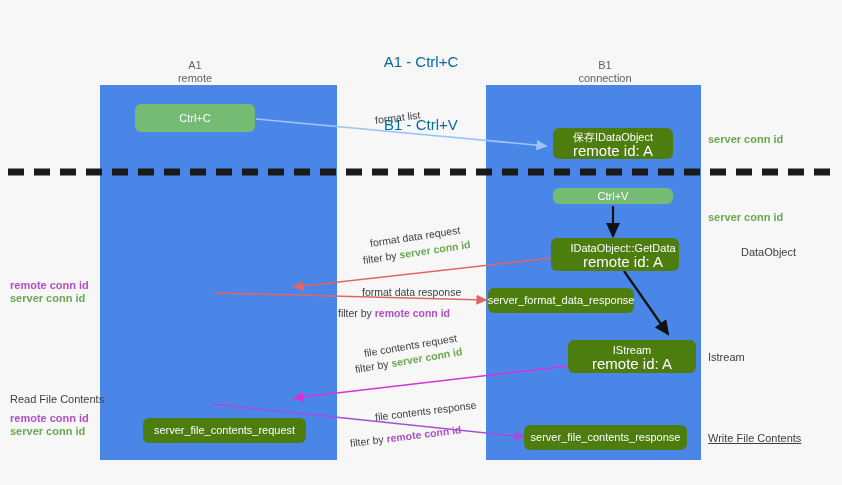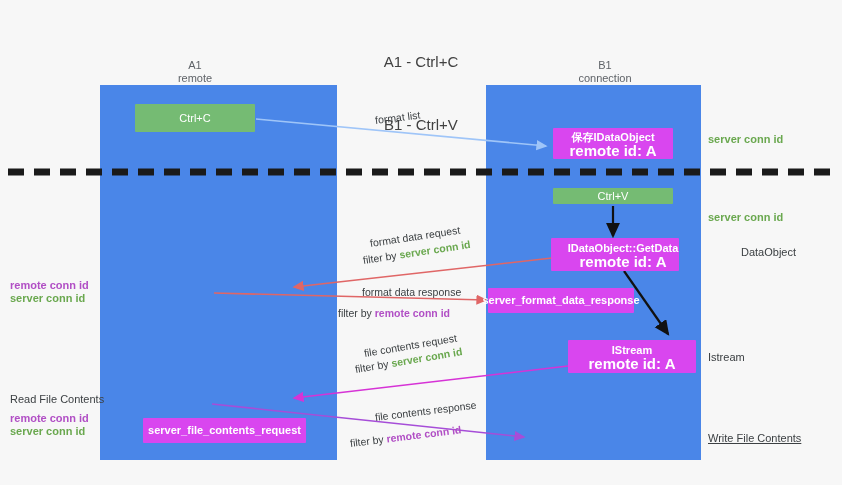--- a/index.html
+++ b/index.html
@@ -12,21 +12,21 @@
     position:relative;
   }
   #stage{position:absolute;inset:0;}
   .abs{position:absolute;}
 
   
   .title{
     left:0;right:0;top:9px;
     text-align:center;
     font-size:15px;line-height:21px;
-    color:#404040;
+    color:#0369a1;
     white-space:pre;
   }
 
   
   .lane-head{
     text-align:center;font-size:11px;line-height:13px;color:#5f6368;
   }
   .lane-head .big{font-size:11px;}
 
   
@@ -35,24 +35,24 @@
   }
 
   
   .box{
     box-sizing:border-box;
     display:flex;flex-direction:column;
     align-items:center;justify-content:center;
     color:#ffffff;
     font-size:11px;line-height:13px;
     text-align:center;
-    border-radius:1px;
+    border-radius:6px;
   }
   .box.green{background:#6aa84f;background:#75bb73;}
-  .box.orange{background:#d946ef;font-weight:bold;}
+  .box.orange{background:#4d7c0f;}
   .box .l2{font-size:15px;}
 
   
   .side{
     font-size:11px;line-height:14px;color:#3c4043;
   }
   .green-t{color:#6aa84f;font-weight:bold;}
   .purple-t{color:#b14fc5;font-weight:bold;}
   .lbl{font-size:10.5px;line-height:14px;color:#3c4043;white-space:nowrap;}
 
@@ -146,20 +146,23 @@
 
 
   <div class="abs box orange" style="left:488px;top:288px;width:146px;height:25px;">
     <div>server_format_data_response</div>
   </div>
 
   <div class="abs box orange" style="left:143px;top:393px;width:163px;height:25px;margin-top:25px;">
     <div>server_file_contents_request</div>
   </div>
 
+  <div class="abs box orange" style="left:524px;top:425px;width:163px;height:25px;">
+    <div>server_file_contents_response</div>
+  </div>
 
   <div class="abs side green-t" style="left:708px;top:132px;">server conn id</div>
   <div class="abs side green-t" style="left:708px;top:210px;">server conn id</div>
   <div class="abs side" style="left:708px;top:245px;padding-left:33px;">DataObject</div>
   <div class="abs side" style="left:708px;top:350px;">Istream</div>
   <div class="abs side" style="left:708px;top:431px;text-decoration:underline;">Write File Contents</div>
 
   <div class="abs side purple-t" style="left:10px;top:278px;">remote conn id</div>
   <div class="abs side green-t" style="left:10px;top:291px;">server conn id</div>
 

